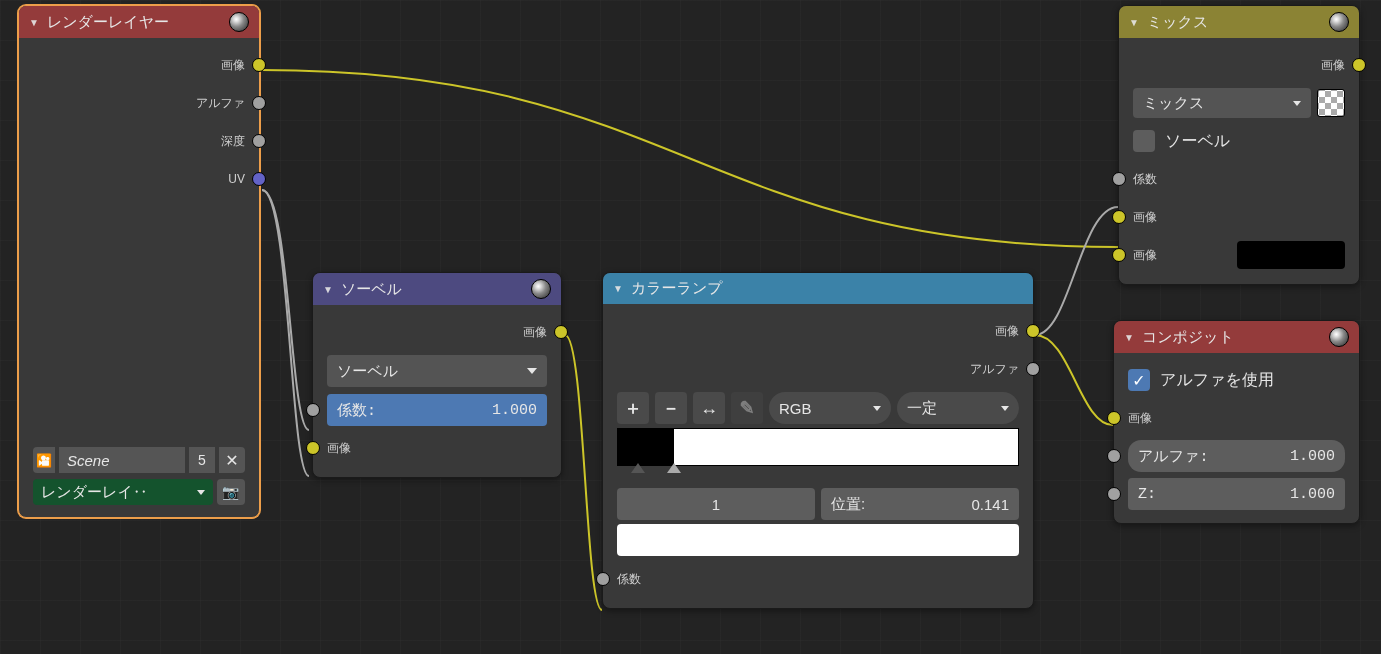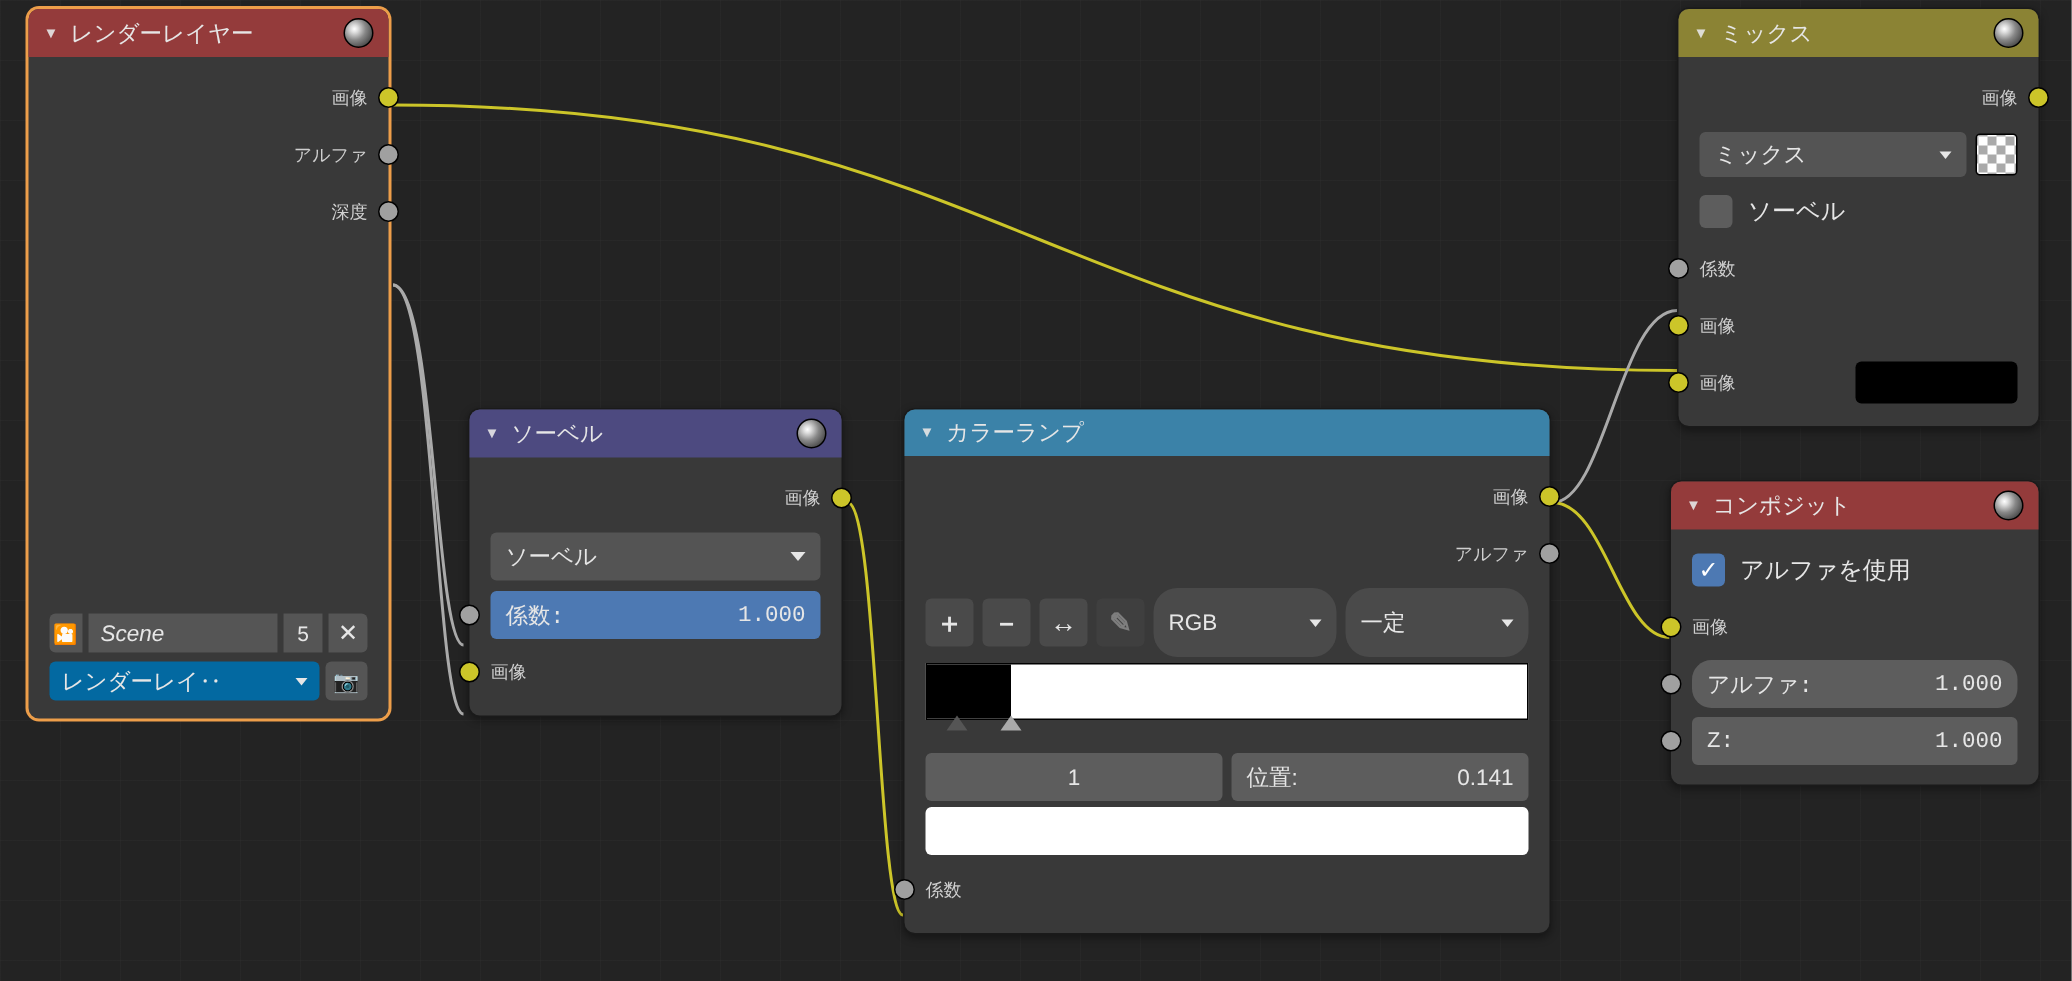--- a/index.html
+++ b/index.html
@@ -106,21 +106,21 @@
   .ramp .stop.black::before {border-bottom-color:#555;}
   .ramp .dark-region {position:absolute;left:0;top:0;bottom:0;background:#000;}
   .toolbar-row {display:flex;align-items:center;gap:6px;margin:4px 14px;}
   .toolbar-row .tbtn {
     width:32px;height:32px;display:flex;align-items:center;justify-content:center;
     background:#4a4a4a;border-radius:4px;font-size:18px;font-weight:bold;
   }
   .toolbar-row .tbtn.disabled {opacity:.4;}
   .toolbar-row .sel {
     flex:1;display:flex;align-items:center;justify-content:space-between;
-    background:#4a4a4a;border-radius:16px;height:46px;padding:0 10px;font-size:15px;
+    background:#4a4a4a;border-radius:16px;height:32px;padding:0 10px;font-size:15px;
   }
   .toolbar-row .sel::after {content:"";border-left:4px solid transparent;border-right:4px solid transparent;border-top:5px solid var(--text);margin-left:6px;}
   .color-swatch-row {margin:4px 14px;height:32px;background:#fff;border-radius:4px;}
   .check-row {display:flex;align-items:center;gap:10px;height:38px;padding:0 14px;}
   .check {
     width:22px;height:22px;border-radius:4px;background:#5d5d5d;
     display:flex;align-items:center;justify-content:center;font-size:16px;color:#fff;
   }
   .check.on {background:#4d79b3;}
   .mix-top {display:flex;gap:6px;margin:4px 14px;align-items:center;}
@@ -133,21 +133,21 @@
     width:26px;height:26px;border-radius:3px;
     background:repeating-conic-gradient(#aaa 0 25%, #fff 0 50%) 50%/12px 12px;
     border:1px solid #000;
   }
   .rl-bottom {display:flex;align-items:center;gap:4px;margin:4px 14px;}
   .rl-bottom .icon {width:22px;height:26px;display:flex;align-items:center;justify-content:center;background:#555;border-radius:4px 0 0 4px;font-size:13px;}
   .rl-bottom .name {flex:1;height:26px;display:flex;align-items:center;padding:0 8px;background:#555;font-size:15px;font-style:italic;}
   .rl-bottom .num {width:26px;height:26px;display:flex;align-items:center;justify-content:center;background:#555;font-size:14px;}
   .rl-bottom .x {width:26px;height:26px;display:flex;align-items:center;justify-content:center;background:#555;font-size:16px;border-radius:0 4px 4px 0;}
   .rl-bottom2 {display:flex;align-items:center;gap:4px;margin:6px 14px 2px 14px;}
-  .rl-bottom2 .sel {flex:1;display:flex;align-items:center;justify-content:space-between;background:#0369a1;height:26px;padding:0 8px;border-radius:4px;font-size:15px;}
+  .rl-bottom2 .sel {flex:1;display:flex;align-items:center;justify-content:space-between;background:#14532d;height:26px;padding:0 8px;border-radius:4px;font-size:15px;}
   .rl-bottom2 .sel::after {content:"";border-left:4px solid transparent;border-right:4px solid transparent;border-top:5px solid var(--text);}
   .rl-bottom2 .snap {width:28px;height:26px;display:flex;align-items:center;justify-content:center;background:#555;border-radius:4px;font-size:14px;}
 </style>
 </head>
 <body>
 
 <div id="canvas">
 
 <svg class="links" width="1381" height="654">
   <path d="M 262 70 C 680 70, 700 247, 1118 247" stroke="#ccc529" stroke-width="2" fill="none"></path>
@@ -170,20 +170,24 @@
       <span class="socket out yellow"></span>
     </div>
     <div class="row out">
       <span class="label">アルファ</span>
       <span class="socket out gray"></span>
     </div>
     <div class="row out">
       <span class="label">深度</span>
       <span class="socket out gray"></span>
     </div>
+    <div class="row out">
+      <span class="label">UV</span>
+      <span class="socket out blue"></span>
+    </div>
     <div style="height:245px"></div>
     <div class="rl-bottom">
       <div class="icon">🎦</div>
       <div class="name">Scene</div>
       <div class="num">5</div>
       <div class="x">✕</div>
     </div>
     <div class="rl-bottom2">
       <div class="sel">
             <span>レンダーレイ‥</span>

